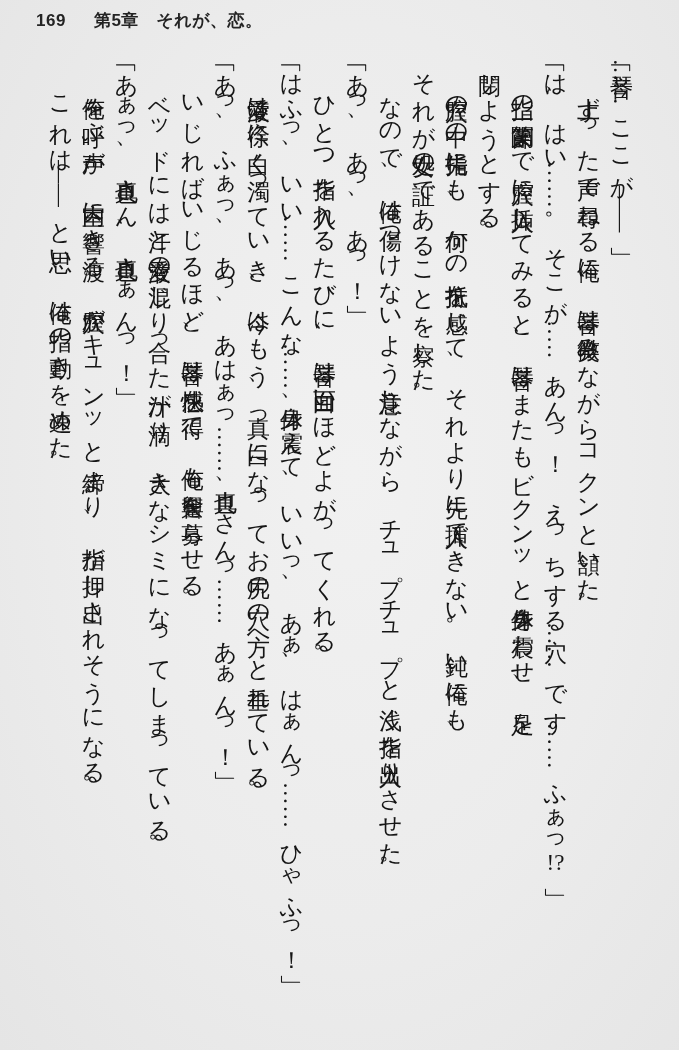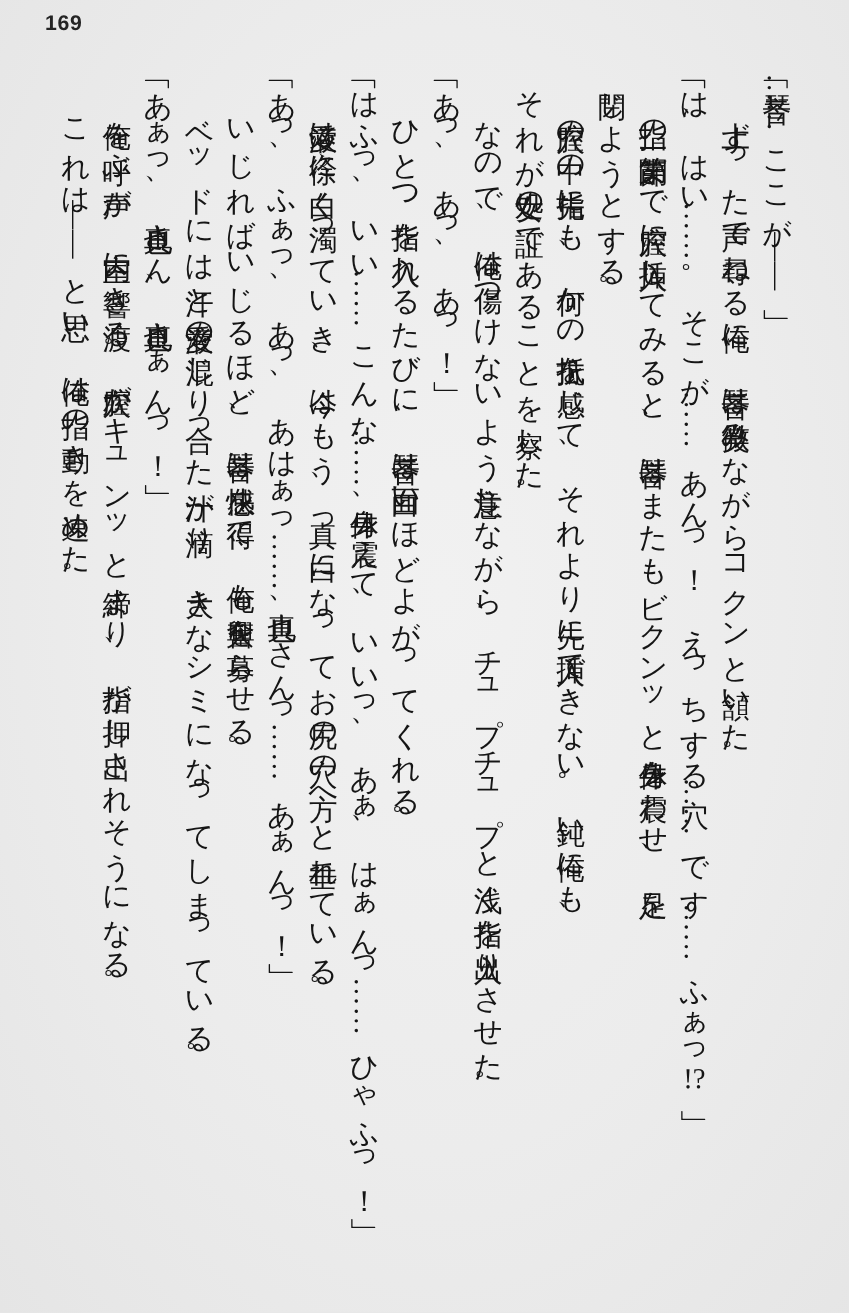--- a/index.html
+++ b/index.html
@@ -38,20 +38,21 @@
   .body-text p.col.indent { text-indent: 1em; }
   .tcy { text-combine-upright: all; letter-spacing: 0; }
 </style>
 </head>
 <body>
 
 <div class="page">
 
   <div class="running-header">
     <span>169</span>
+    <span>第5章　それが、恋。</span>
   </div>
 
   <div class="body-text">
       <p class="col">「琴音……ここが――」</p>
       <p class="col indent">上ずった声で尋ねる俺に、琴音は微笑みながらコクンと頷いた。</p>
       <p class="col">「は、はい……。そこが……あんっ！　えっちする穴……です……ふぁっ<span class="tcy">!?</span>」</p>
       <p class="col indent">指の第一関節まで膣穴に挿入してみると、琴音はまたもビクンッと身体を震わせ、足を</p>
       <p class="col">閉じようとする。</p>
       <p class="col indent">膣穴の中の指先にも、何かの抵抗を感じて、それより先に挿入できない。鈍い俺にも、</p>
       <p class="col">それが処女の証であることを察した。</p>

